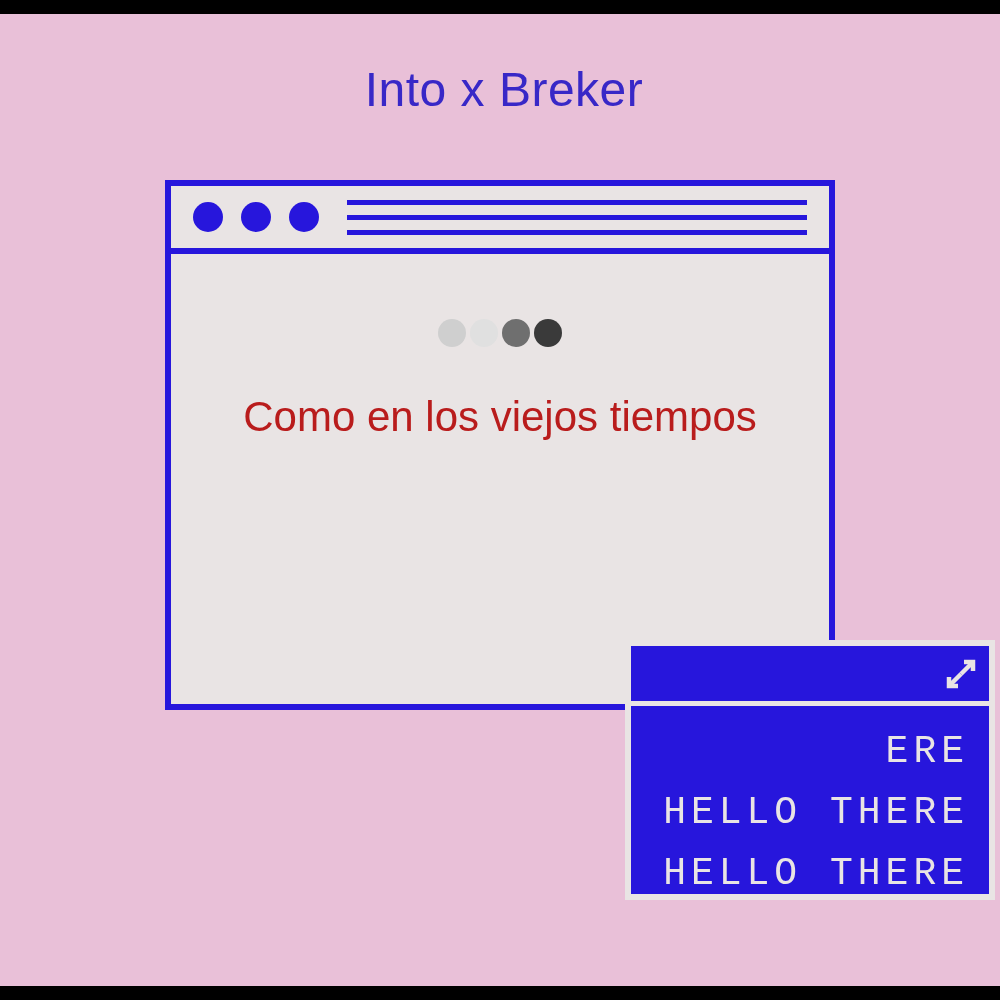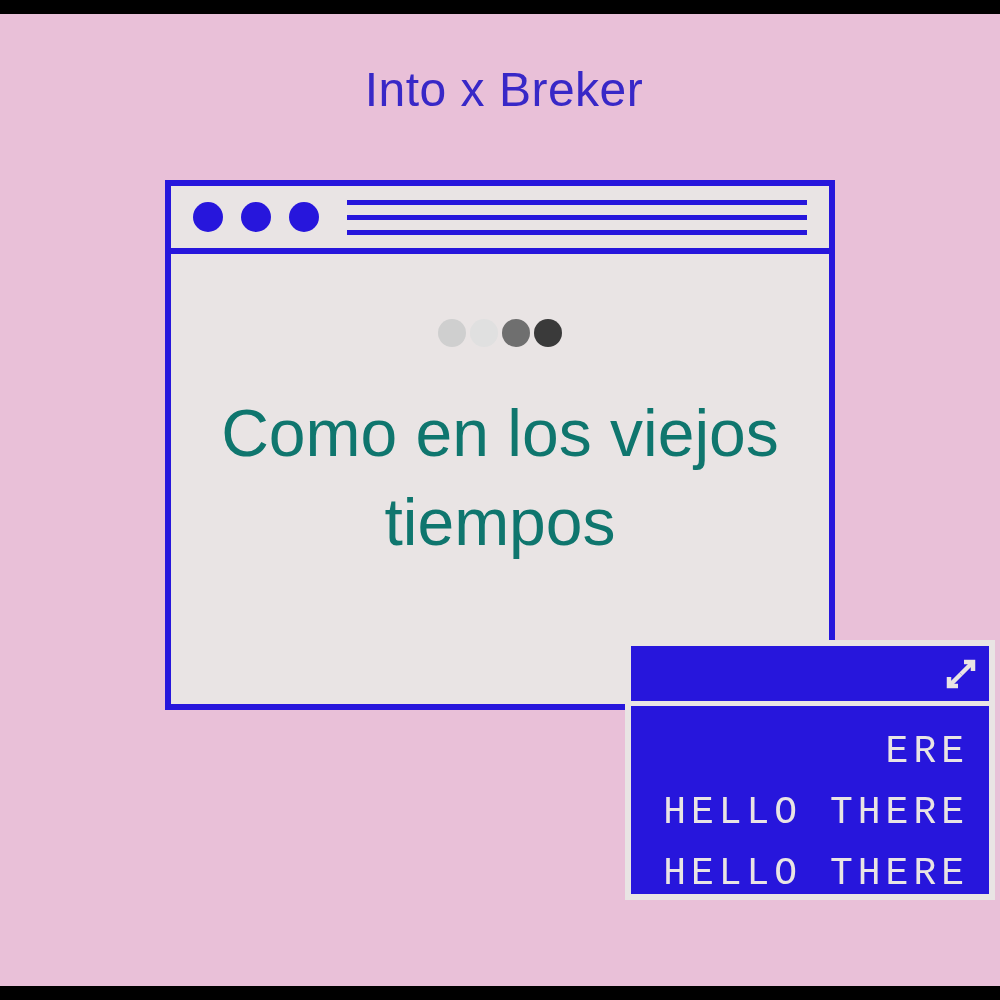--- a/index.html
+++ b/index.html
@@ -77,23 +77,23 @@
   }
   .dot {
     width: 28px; height: 28px;
     border-radius: 50%;
   }
   .dot.d1 { background: #cfcfcf; }
   .dot.d2 { background: #e0e0e0; }
   .dot.d3 { background: #6f6f6f; }
   .dot.d4 { background: #3a3a3a; }
   .main-text {
-    font-size: 66px;
+    font-size: 42px;
     font-weight: 300;
-    color: #0f766e;
+    color: #b91c1c;
     text-align: center;
     line-height: 1.35;
     padding: 0 30px;
   }
 
   .blue-box {
     position: absolute;
     top: 640px;
     left: 625px;
     width: 370px;

